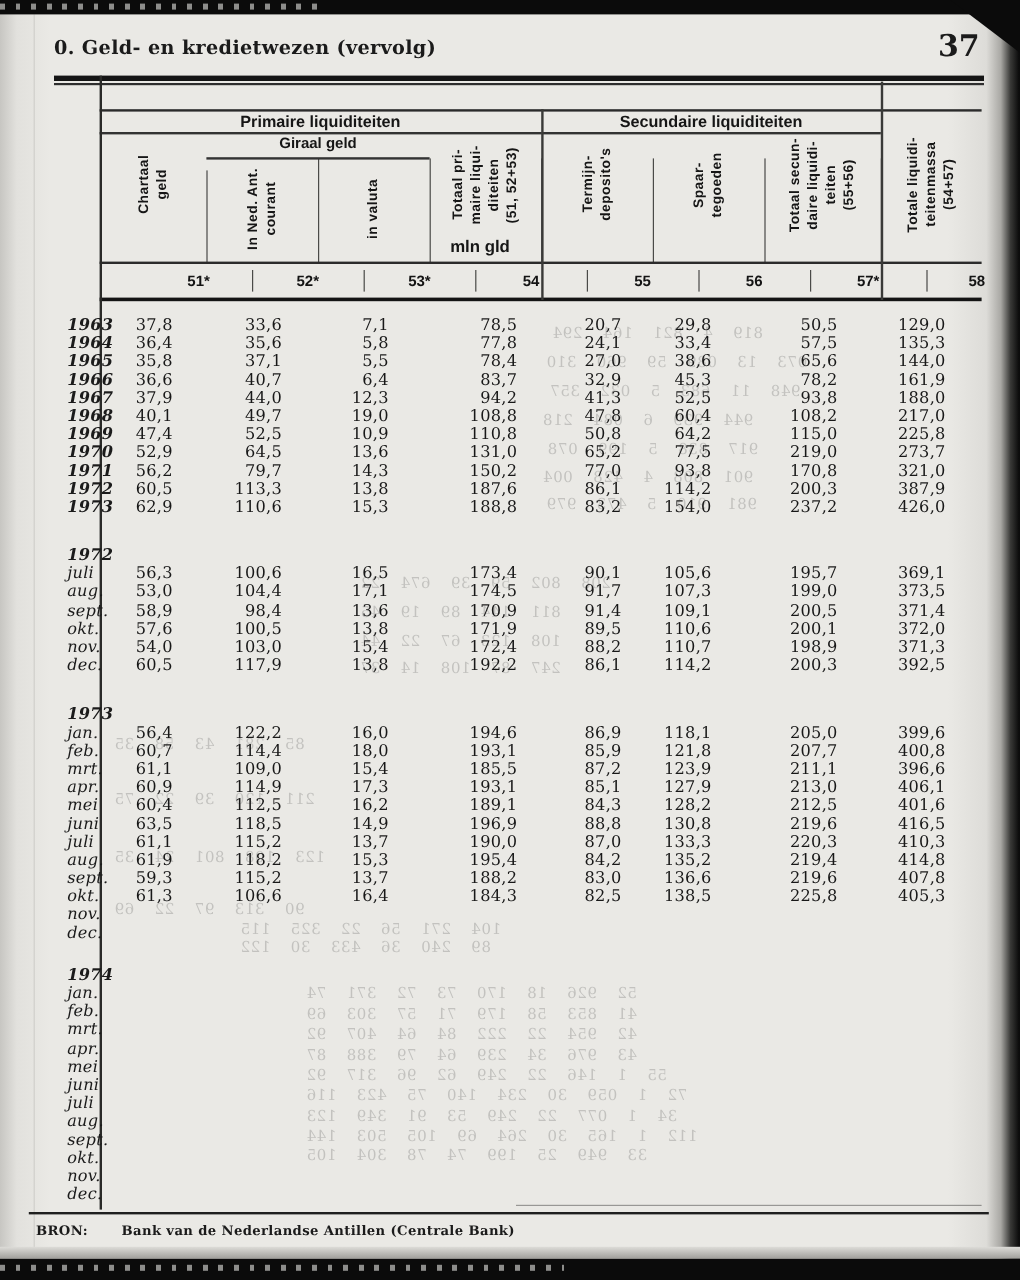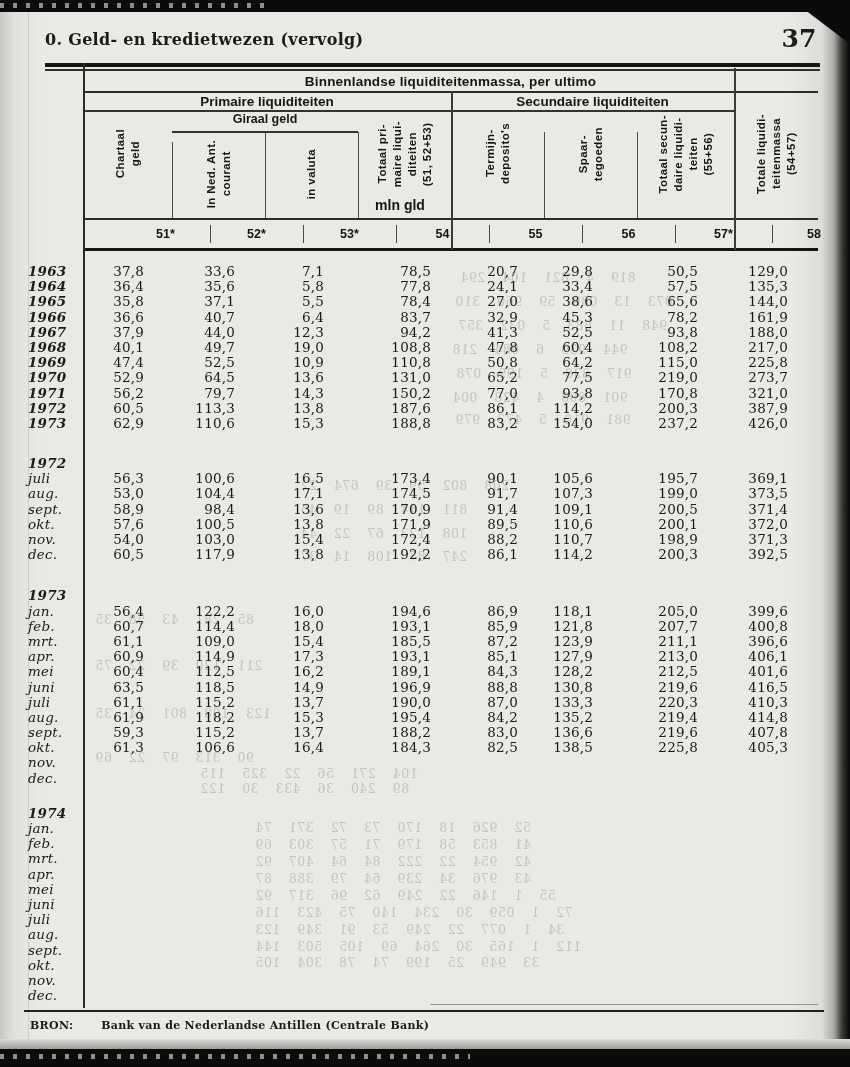--- a/index.html
+++ b/index.html
@@ -56,21 +56,21 @@
   .rule-thick{position:absolute;left:83px;top:248px;width:735px;height:3px;background:#141414;}
 
   .vl{position:absolute;background:#2a2a28;}
   .vl-left{left:83px;top:63px;width:2px;height:945px;}
   .vl-g1{left:451px;top:91px;width:1.5px;height:159px;background:#3a3a38;}
   .vl-g2{left:734px;top:68px;width:1.5px;height:182px;background:#3a3a38;}
 
   .tbody{position:absolute;left:20px;top:264px;width:798px;}
   .trow{display:grid;grid-template-columns:63px 89px 93px 93px 93px 93px 93px 97px 84px;height:15.2px;}
   .rgap{width:100%;}
-  .rlabel{font-style:italic;font-size:13.5px;line-height:15.2px;padding-left:8px;letter-spacing:.2px;}
+  .rlabel{font-style:italic;font-size:13.5px;line-height:15.2px;padding-left:8px;letter-spacing:.2px;margin-left:28px;}
   .rlabel.bold{font-weight:bold;}
   .rcell{font-size:13.5px;line-height:15.2px;text-align:right;letter-spacing:.2px;color:#181818;}
   .rc1{padding-right:28px;} .rc2{padding-right:30px;} .rc3{padding-right:34px;} .rc4{padding-right:20px;}
   .rc5{padding-right:26px;} .rc6{padding-right:44px;} .rc7{padding-right:36px;} .rc8{padding-right:30px;}
 
   .rule-bottom-thin{position:absolute;left:430px;top:1004px;width:388px;height:1px;background:rgba(0,0,0,.35);}
   .rule-bottom{position:absolute;left:24px;top:1010px;width:800px;height:2px;background:#1f1f1f;}
   .footer{position:absolute;left:30px;top:1019px;font-size:11px;font-weight:bold;letter-spacing:.3px;}
   .footer .src{margin-left:28px;}
 
@@ -113,21 +113,20 @@
       <div class="ghost" style="left: 255px; top: 905px;">72 1 059 30 234 140 75 423 116</div>
       <div class="ghost" style="left: 255px; top: 922px;">34 1 077 22 249 53 91 349 123</div>
       <div class="ghost" style="left: 255px; top: 939px;">112 1 165 30 264 69 105 503 144</div>
       <div class="ghost" style="left: 255px; top: 955px;">33 949 25 199 74 78 304 105</div>
     </div>
 
   <div class="h-section">0. Geld- en kredietwezen (vervolg)</div>
   <div class="h-pagenum">37</div>
   <div class="rule-double"></div>
 
-  <div class="t-title sans">Binnenlandse liquiditeitenmassa, per ultimo</div>
   <div class="t-title-rule"></div>
 
   <div class="grp grp-prim sans">Primaire liquiditeiten</div>
   <div class="grp grp-sec sans">Secundaire liquiditeiten</div>
   <div class="grp-rule grp-rule-prim"></div>
   <div class="grp-rule grp-rule-sec"></div>
 
   <div class="vheads">
       <div class="vcell">
         <span class="vtext">Chartaal

